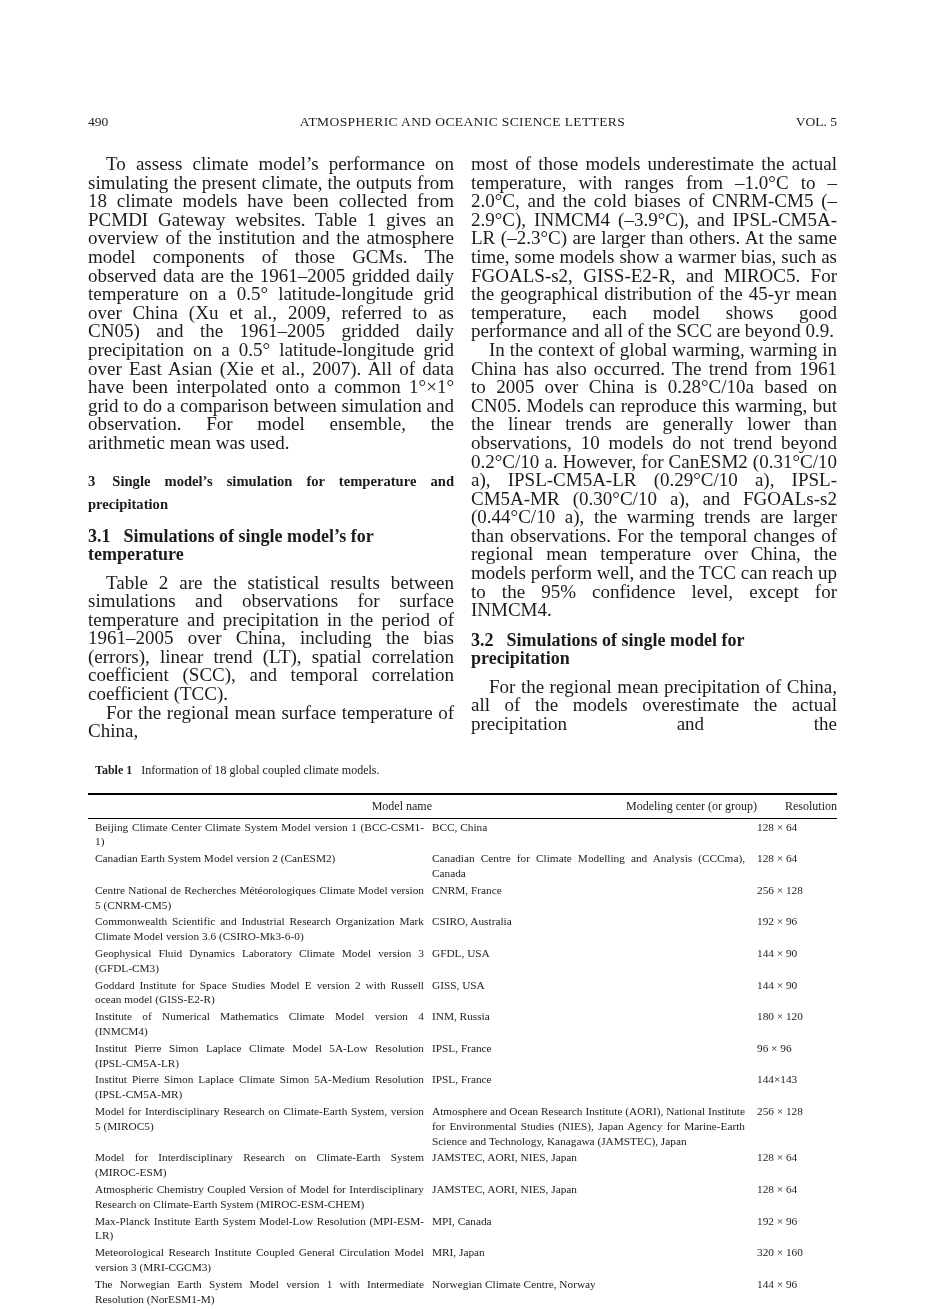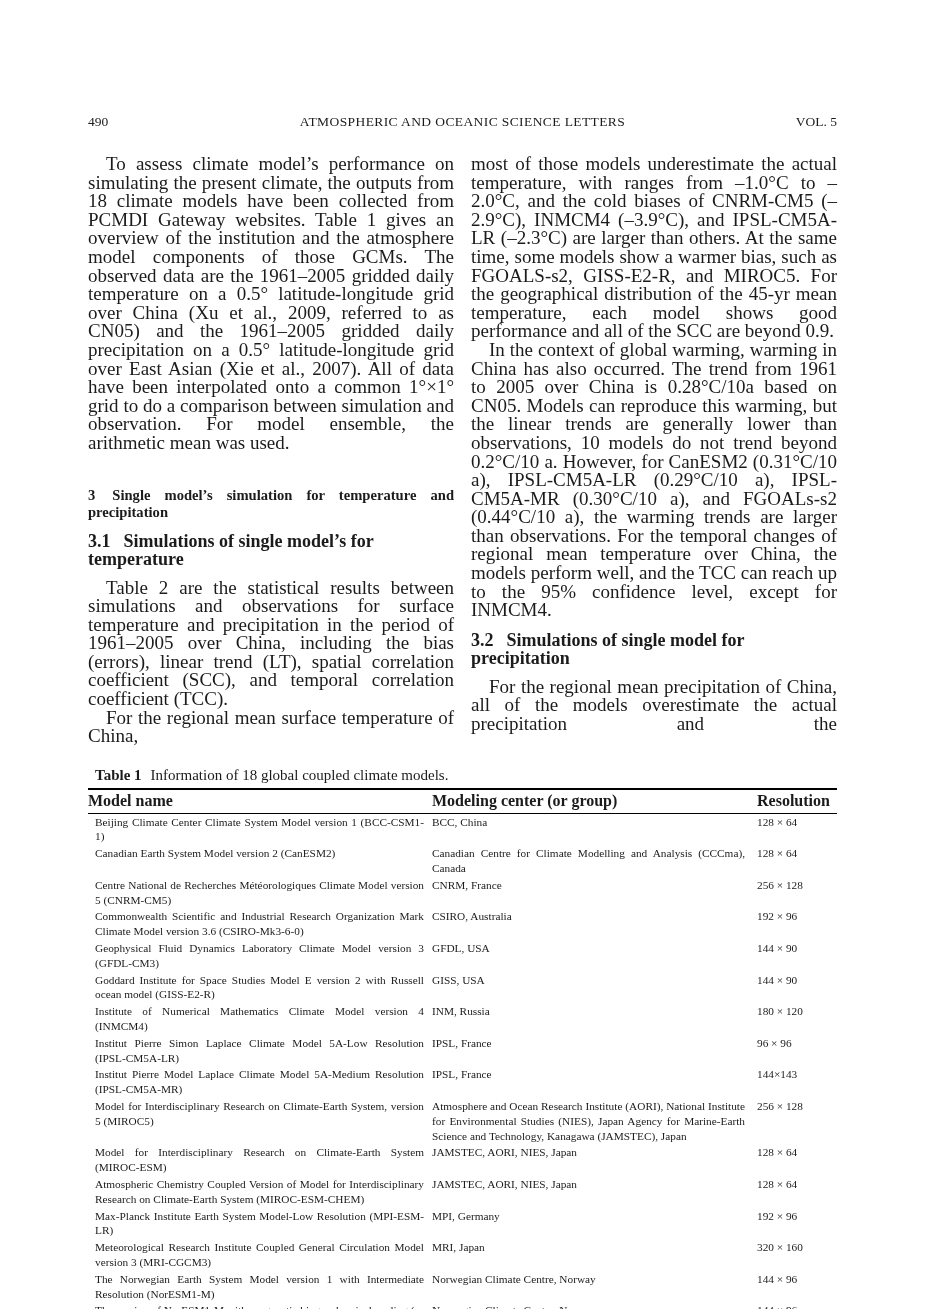--- a/index.html
+++ b/index.html
@@ -26,49 +26,49 @@
   .columns { display: flex; gap: 17px; margin-top: 26px; }
   .col { width: 366px; }
   .body {
     font-size: 19px; line-height: 18.6px;
     text-align: justify;
     hyphens: auto;
   }
   .indent { text-indent: 18px; }
   .cont { text-align-last: justify; }
   .sec {
-    font-size: 14.6px; font-weight: bold; line-height: 17px;
+    font-size: 14.6px; font-weight: bold; line-height: 23px;
     text-align: justify;
-    margin-top: 34px; margin-bottom: 10px;
+    margin-top: 17px; margin-bottom: 10px;
   }
   .sec .num { margin-right: 17px; }
   .subsec {
     font-size: 18px; font-weight: bold; line-height: 18px;
     margin-top: 11px; margin-bottom: 11px;
   }
   .subsec .num { margin-right: 13px; }
 
   
   .table-block { margin-top: 22px; }
   .caption {
-    font-size: 15px; line-height: 14px;
-    padding-left: 7px; margin-bottom: 6px;
+    font-size: 12px; line-height: 14px;
+    padding-left: 7px; margin-bottom: 16px;
   }
   .caption .cap-label { font-weight: bold; margin-right: 9px; }
   table.models {
     width: 749px; border-collapse: collapse; table-layout: fixed;
     border-top: 2px solid #000; border-bottom: 2px solid #000;
     font-size: 11.3px; line-height: 14.8px;
   }
   table.models col.c1 { width: 344px; }
   table.models col.c2 { width: 325px; }
   table.models col.c3 { width: 80px; }
   table.models th {
-    font-weight: bold; font-size: 16px;
-    text-align: left; vertical-align: middle;
+    font-weight: normal; font-size: 12px;
+    text-align: right; vertical-align: middle;
     padding: 4px 0 4px 0;
     border-bottom: 1.2px solid #000;
   }
   table.models td { vertical-align: top; padding: 1px 0; }
   table.models td.td-model { padding-left: 7px; padding-right: 8px; text-align: justify; }
   table.models td.td-center { padding-right: 12px; text-align: justify; }
   table.models td.td-resolution { text-align: left; }
 </style>
 </head>
 <body>
@@ -158,42 +158,42 @@
             <td class="td-model">Institute of Numerical Mathematics Climate Model version 4 (INMCM4)</td>
             <td class="td-center">INM, Russia</td>
             <td class="td-resolution">180 × 120</td>
           </tr>
           <tr>
             <td class="td-model">Institut Pierre Simon Laplace Climate Model 5A-Low Resolution (IPSL-CM5A-LR)</td>
             <td class="td-center">IPSL, France</td>
             <td class="td-resolution">96 × 96</td>
           </tr>
           <tr>
-            <td class="td-model">Institut Pierre Model Laplace Climate Model 5A-Medium Resolution (IPSL-CM5A-MR)</td>
+            <td class="td-model">Institut Pierre Simon Laplace Climate Simon 5A-Medium Resolution (IPSL-CM5A-MR)</td>
             <td class="td-center">IPSL, France</td>
             <td class="td-resolution">144×143</td>
           </tr>
           <tr>
             <td class="td-model">Model for Interdisciplinary Research on Climate-Earth System, version 5 (MIROC5)</td>
             <td class="td-center">Atmosphere and Ocean Research Institute (AORI), National Institute for Environmental Studies (NIES), Japan Agency for Marine-Earth Science and Technology, Kanagawa (JAMSTEC), Japan</td>
             <td class="td-resolution">256 × 128</td>
           </tr>
           <tr>
             <td class="td-model">Model for Interdisciplinary Research on Climate-Earth System (MIROC-ESM)</td>
             <td class="td-center">JAMSTEC, AORI, NIES, Japan</td>
             <td class="td-resolution">128 × 64</td>
           </tr>
           <tr>
             <td class="td-model">Atmospheric Chemistry Coupled Version of Model for Interdisciplinary Research on Climate-Earth System (MIROC-ESM-CHEM)</td>
             <td class="td-center">JAMSTEC, AORI, NIES, Japan</td>
             <td class="td-resolution">128 × 64</td>
           </tr>
           <tr>
             <td class="td-model">Max-Planck Institute Earth System Model-Low Resolution (MPI-ESM-LR)</td>
-            <td class="td-center">MPI, Germany</td>
+            <td class="td-center">MPI, Canada</td>
             <td class="td-resolution">192 × 96</td>
           </tr>
           <tr>
             <td class="td-model">Meteorological Research Institute Coupled General Circulation Model version 3 (MRI-CGCM3)</td>
             <td class="td-center">MRI, Japan</td>
             <td class="td-resolution">320 × 160</td>
           </tr>
           <tr>
             <td class="td-model">The Norwegian Earth System Model version 1 with Intermediate Resolution (NorESM1-M)</td>
             <td class="td-center">Norwegian Climate Centre, Norway</td>

